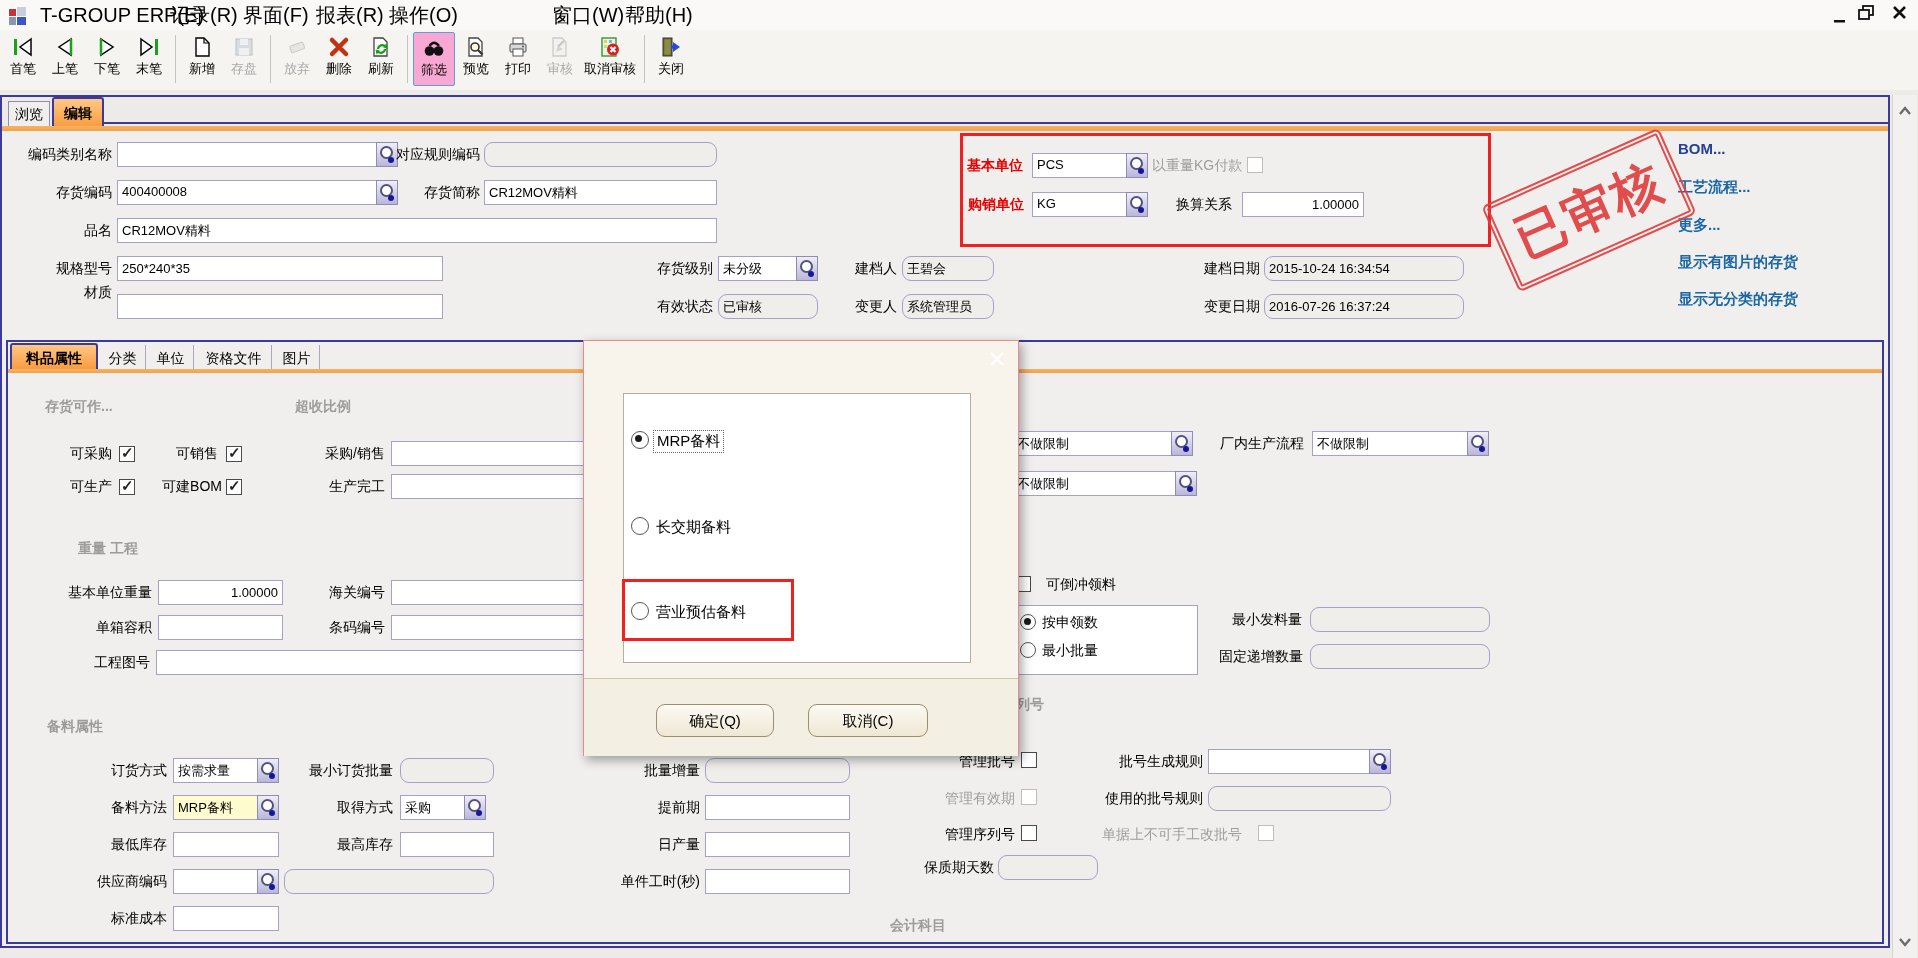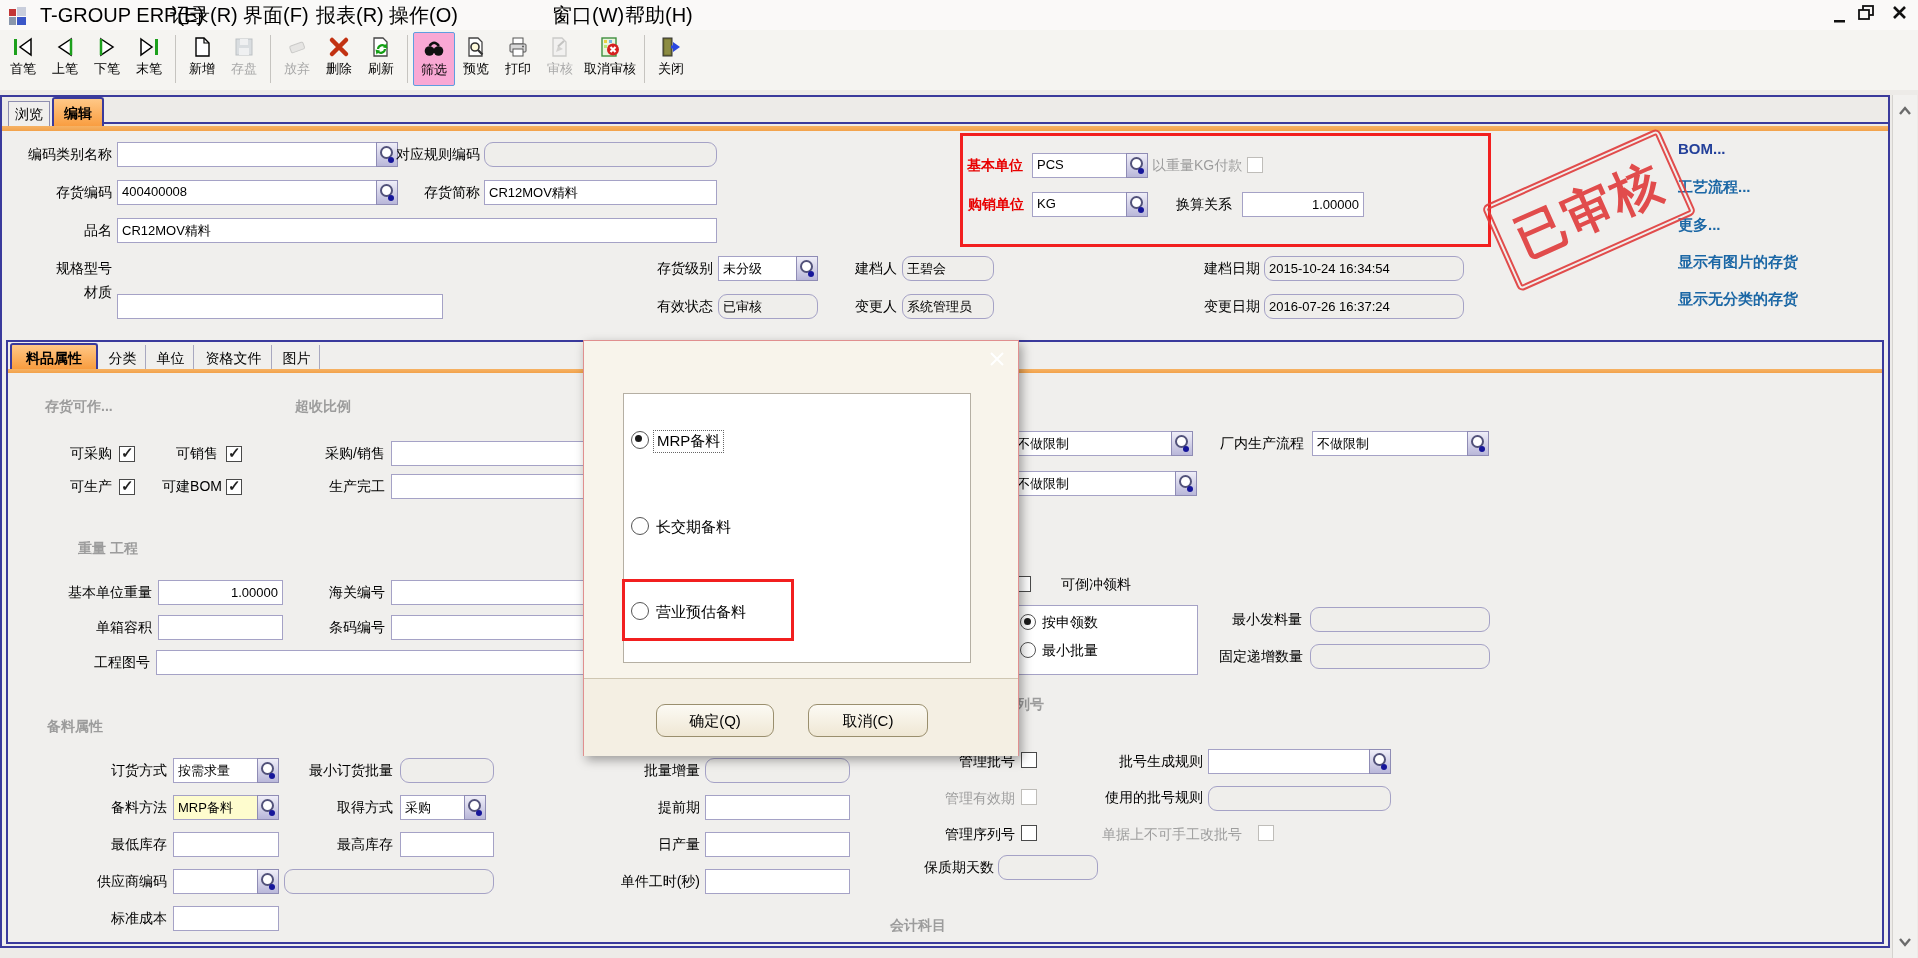--- a/index.html
+++ b/index.html
@@ -288,20 +288,21 @@
     <div class="cv">400400008</div>
     <div class="cb"></div>
     </div>
   <div class="lbl" style="left:388px;top:180px;width:92px;">存货简称</div>
   <div class="fld" style="left:484px;top:180px;width:233px;">CR12MOV精料</div>
 
   <div class="lbl" style="left:0;top:218px;width:112px;">品名</div>
   <div class="fld" style="left:117px;top:218px;width:600px;">CR12MOV精料</div>
 
   <div class="lbl" style="left:0;top:256px;width:112px;">规格型号</div>
+  <div class="fld" style="left:117px;top:256px;width:326px;">250*240*35</div>
   <div class="lbl" style="left:613px;top:256px;width:100px;">存货级别</div>
   <div class="combo" style="left:718px;top:256px;width:100px;">
     <div class="cv">未分级</div>
     <div class="cb"></div>
     </div>
   <div class="lbl" style="left:812px;top:256px;width:85px;">建档人</div>
   <div class="fld ro" style="left:902px;top:256px;width:92px;">王碧会</div>
   <div class="lbl" style="left:1175px;top:256px;width:85px;">建档日期</div>
   <div class="fld ro" style="left:1264px;top:256px;width:200px;">2015-10-24 16:34:54</div>
 
@@ -426,21 +427,21 @@
   <div class="combo" style="left:1312px;top:431px;width:177px;">
     <div class="cv">不做限制</div>
     <div class="cb"></div>
     </div>
   <div class="combo" style="left:1012px;top:471px;width:185px;">
     <div class="cv">不做限制</div>
     <div class="cb"></div>
     </div>
 
   <div class="cbx" style="left:1015px;top:576px;"></div>
-  <div class="lbl" style="left:1046px;top:572px;width:100px;text-align:center;">可倒冲领料</div>
+  <div class="lbl" style="left:1046px;top:572px;width:100px;text-align:left;">可倒冲领料</div>
 
   <div class="abs" style="left:1013px;top:605px;width:185px;height:70px;background:#fff;border:1px solid #A5A2C6;box-sizing:border-box;"></div>
   <div class="radio on" style="left:1020px;top:614px;"></div>
   <div class="lbl" style="left:1042px;top:610px;width:90px;text-align:left;">按申领数</div>
   <div class="radio" style="left:1020px;top:642px;"></div>
   <div class="lbl" style="left:1042px;top:638px;width:90px;text-align:left;">最小批量</div>
 
   <div class="lbl" style="left:1218px;top:607px;width:84px;">最小发料量</div>
   <div class="fld ro" style="left:1310px;top:607px;width:180px;"></div>
   <div class="lbl" style="left:1203px;top:644px;width:100px;">固定递增数量</div>
@@ -451,21 +452,21 @@
   <div class="lbl" style="left:933px;top:749px;width:82px;">管理批号</div>
   <div class="cbx" style="left:1021px;top:752px;"></div>
   <div class="lbl" style="left:1115px;top:749px;width:88px;">批号生成规则</div>
   <div class="combo" style="left:1208px;top:749px;width:183px;">
     <div class="cv"></div>
     <div class="cb"></div>
     </div>
 
   <div class="lbl gray" style="left:920px;top:786px;width:95px;">管理有效期</div>
   <div class="cbx disb" style="left:1021px;top:789px;"></div>
-  <div class="lbl" style="left:1102px;top:786px;width:101px;font-family:Liberation Mono, monospace;">使用的批号规则</div>
+  <div class="lbl" style="left:1102px;top:786px;width:101px;">使用的批号规则</div>
   <div class="fld ro" style="left:1208px;top:786px;width:183px;"></div>
 
   <div class="lbl" style="left:920px;top:822px;width:95px;">管理序列号</div>
   <div class="cbx" style="left:1021px;top:825px;"></div>
   <div class="lbl gray" style="left:1102px;top:822px;width:150px;text-align:left;">单据上不可手工改批号</div>
   <div class="cbx disb" style="left:1258px;top:825px;"></div>
 
   <div class="lbl" style="left:920px;top:855px;width:74px;">保质期天数</div>
   <div class="fld ro" style="left:998px;top:855px;width:100px;"></div>
 

